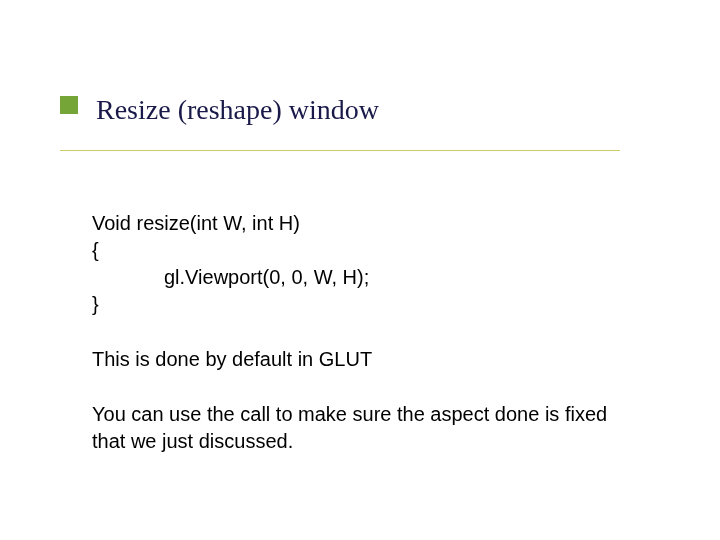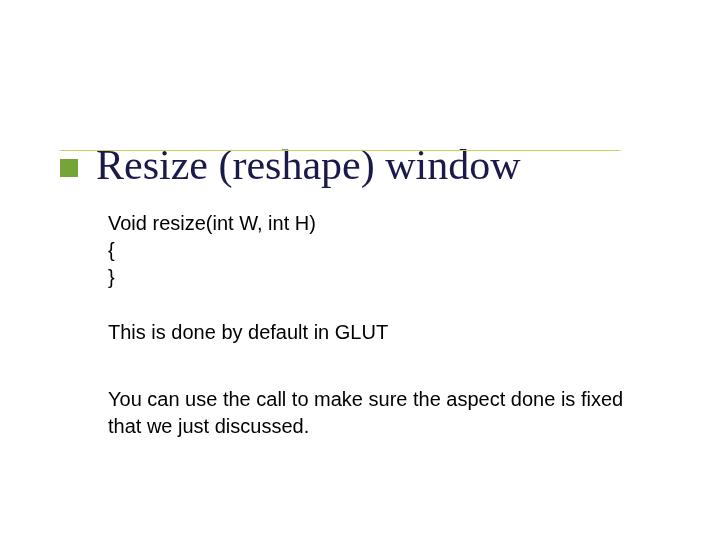--- a/index.html
+++ b/index.html
@@ -28,74 +28,74 @@
   .title-bullet {
     width: 18px;
     height: 18px;
     background: #74a536;
     margin-right: 18px;
     margin-bottom: 10px;
     flex: 0 0 auto;
   }
   .title-text {
     font-family: "Times New Roman", Times, serif;
-    font-size: 42px;
+    font-size: 28px;
     line-height: 1.05;
     color: #1a1a4a;
     font-weight: normal;
-    margin-top: 48px;
   }
   .title-rule {
     position: absolute;
     left: 60px;
     top: 150px;
     width: 560px;
     height: 1px;
     background: #cccc66;
   }
   .body {
     position: absolute;
-    left: 108px;
+    left: 92px;
     top: 210px;
     width: 520px;
     font-size: 20px;
     line-height: 1.35;
     color: #000000;
   }
   .code-block {
     margin-bottom: 28px;
   }
   .code-line {
     white-space: pre;
   }
   .indent {
     padding-left: 72px;
   }
   .para1 {
-    margin-bottom: 40px;
+    margin-bottom: 28px;
   }
   .para2 {
   }
 </style>
 </head>
 <body>
 
 <div class="slide">
 
   <div class="title-wrap">
     <div class="title-bullet"></div>
     <div class="title-text">Resize (reshape) window</div>
   </div>
   <div class="title-rule"></div>
 
   <div class="body">
 
     <div class="code-block">
       <div class="code-line">Void resize(int W, int H)</div>
       <div class="code-line">{</div>
+      <div class="code-line indent">gl.Viewport(0, 0, W, H);</div>
       <div class="code-line">}</div>
     </div>
 
     <div class="para1">This is done by default in GLUT</div>
 
     <div class="para2">You can use the call to make sure the aspect done  is fixed that we just discussed.</div>
 
   </div>
 
 </div>

